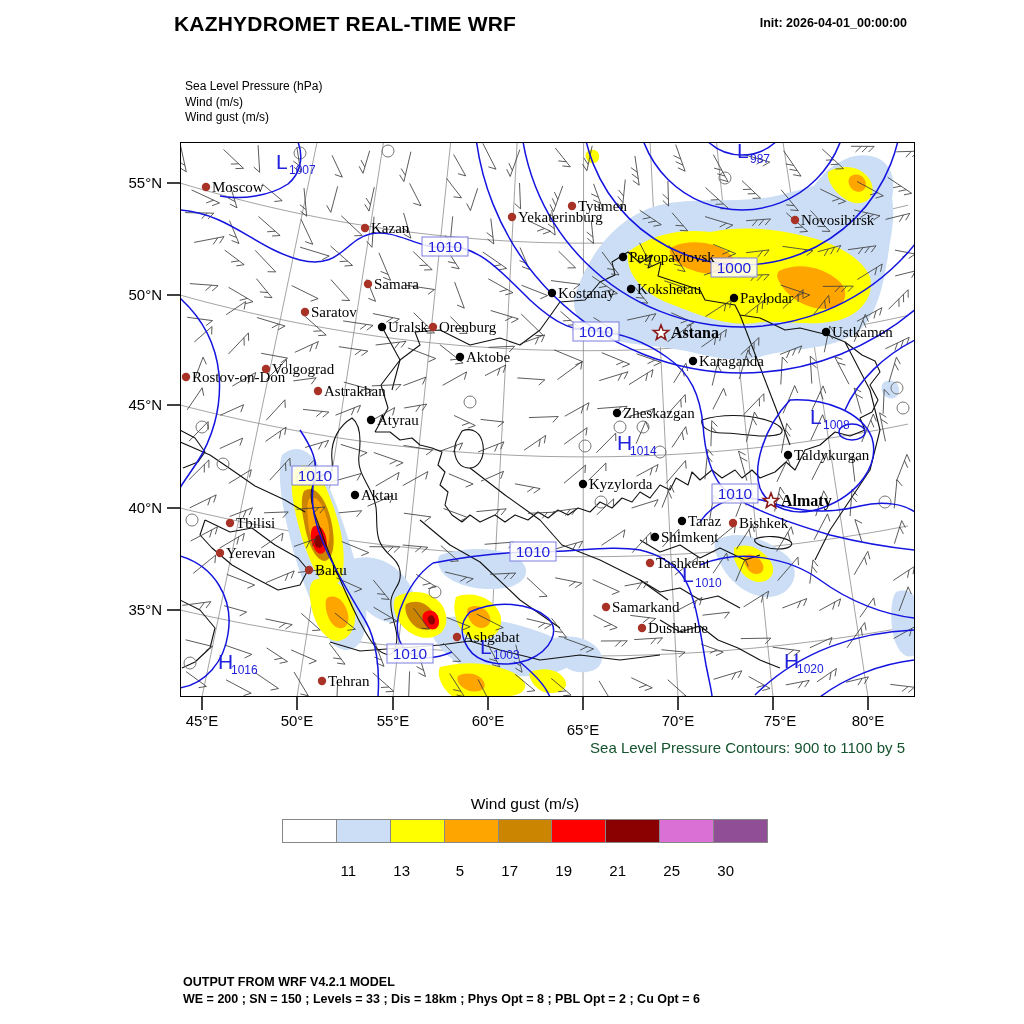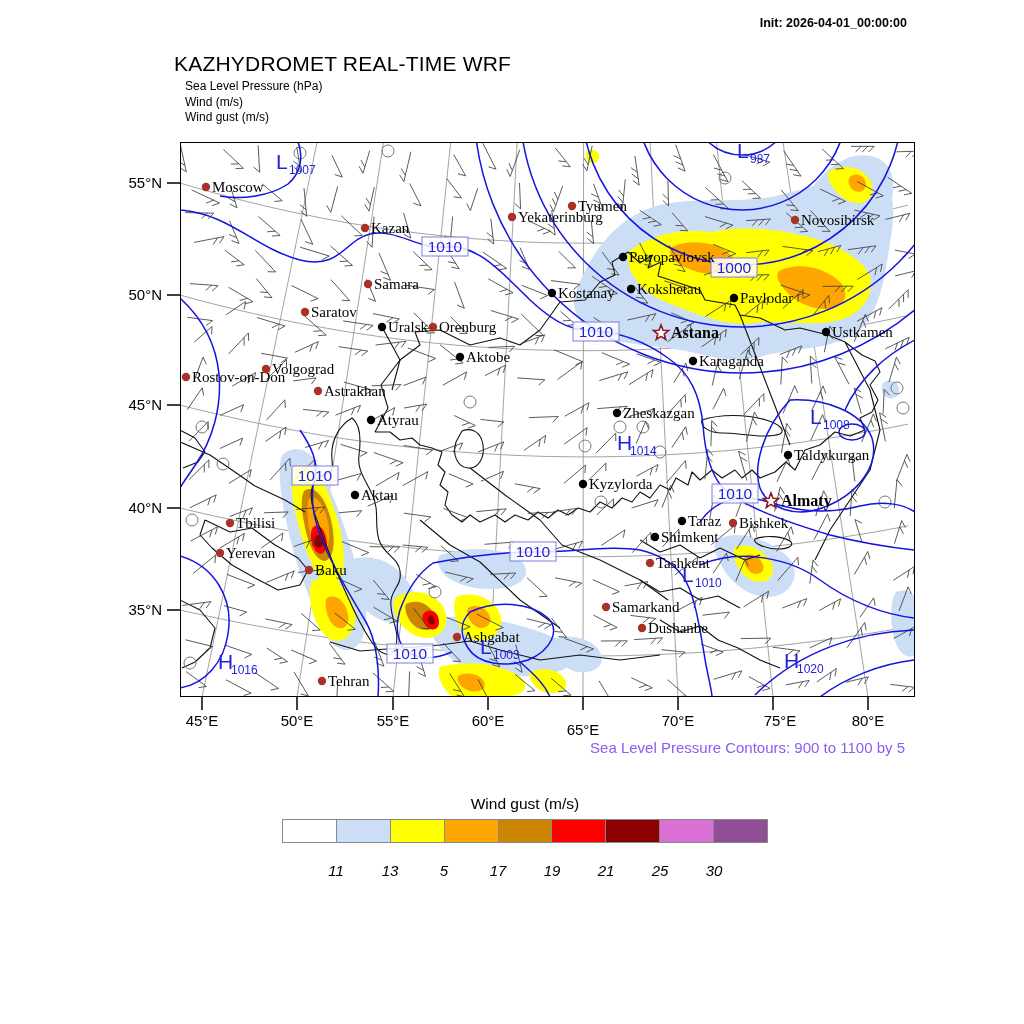--- a/index.html
+++ b/index.html
@@ -1,33 +1,33 @@
 <!DOCTYPE html>
 <html><head>
 <meta charset="utf-8">
 <style>
   html,body{margin:0;padding:0;background:#fff;}
   #page{position:relative;width:1024px;height:1024px;background:#ffffff;overflow:hidden;
         font-family:"Liberation Sans",sans-serif;color:#000;}
   .abs{position:absolute;}
-  #title{left:174px;top:12px;font-size:21px;font-weight:normal;letter-spacing:.2px;margin-top:40px;}
+  #title{left:174px;top:12px;font-size:21px;font-weight:bold;letter-spacing:.2px;}
   #init-time{right:117px;top:16px;font-size:12.5px;font-weight:bold;text-align:right;width:300px;right:auto;left:607px;}
   #valid-time{left:607px;top:33px;font-size:12.5px;font-weight:bold;text-align:right;width:300px;}
   #legend-lines{left:185px;top:79px;font-size:12px;line-height:15.5px;}
   #map-frame{left:180px;top:142px;width:735px;height:555px;border:1.6px solid #000;box-sizing:border-box;}
   #map-svg{left:0;top:0;}
   .ytick-label{font-size:15px;text-align:right;width:50px;}
   .xtick-label{font-size:15px;text-align:center;width:60px;}
-  #caption{left:505px;top:739px;width:400px;text-align:right;font-size:15px;color:#8b5cf6;}
+  #caption{left:505px;top:739px;width:400px;text-align:right;font-size:15px;color:#14532d;}
   #cbar-title{left:282px;top:795px;width:486px;text-align:center;font-size:15.5px;}
   #cbar{left:282px;top:819px;width:486px;height:24px;border:1px solid #888;box-sizing:border-box;display:flex;}
   .cbar-seg{flex:1 1 0;border-right:1px solid #888;}
   .cbar-seg:last-child{border-right:none;}
   #cbar-labels{left:282px;top:862px;width:486px;height:18px;font-size:15px;}
-  .cbar-lab{position:absolute;width:40px;margin-left:-20px;text-align:center;font-style:italic;}
+  .cbar-lab{position:absolute;width:40px;margin-left:-20px;text-align:right;}
   #footer{left:183px;top:974px;font-size:12.5px;font-weight:bold;line-height:17px;}
 </style>
 </head>
 <body>
 
 <div id="page">
   <div class="abs" id="title">KAZHYDROMET REAL-TIME WRF</div>
   <div class="abs" id="init-time">Init: 2026-04-01_00:00:00</div>
   <div class="abs" id="legend-lines">
       <div>Sea Level Pressure   (hPa)</div>
@@ -643,20 +643,24 @@
       <div class="cbar-lab" style="left: 54px;">11</div>
       <div class="cbar-lab" style="left: 108px;">13</div>
       <div class="cbar-lab" style="left: 162px;">5</div>
       <div class="cbar-lab" style="left: 216px;">17</div>
       <div class="cbar-lab" style="left: 270px;">19</div>
       <div class="cbar-lab" style="left: 324px;">21</div>
       <div class="cbar-lab" style="left: 378px;">25</div>
       <div class="cbar-lab" style="left: 432px;">30</div>
     </div>
 
+  <div class="abs" id="footer">
+    <div>OUTPUT FROM WRF V4.2.1 MODEL</div>
+    <div>WE = 200 ; SN = 150 ; Levels = 33 ; Dis = 18km ; Phys Opt = 8 ; PBL Opt = 2 ; Cu Opt = 6</div>
+  </div>
 <div class="abs ytick-label" style="left:112px;top:174px;">55°N</div>
     <div class="abs ytick-label" style="left:112px;top:286px;">50°N</div>
     <div class="abs ytick-label" style="left:112px;top:396px;">45°N</div>
     <div class="abs ytick-label" style="left:112px;top:499px;">40°N</div>
     <div class="abs ytick-label" style="left:112px;top:601px;">35°N</div>
     <div class="abs xtick-label" style="left:172px;top:712px;">45°E</div>
     <div class="abs xtick-label" style="left:267px;top:712px;">50°E</div>
     <div class="abs xtick-label" style="left:363px;top:712px;">55°E</div>
     <div class="abs xtick-label" style="left:458px;top:712px;">60°E</div>
     <div class="abs xtick-label" style="left:553px;top:712px;margin-top:9px;">65°E</div>

